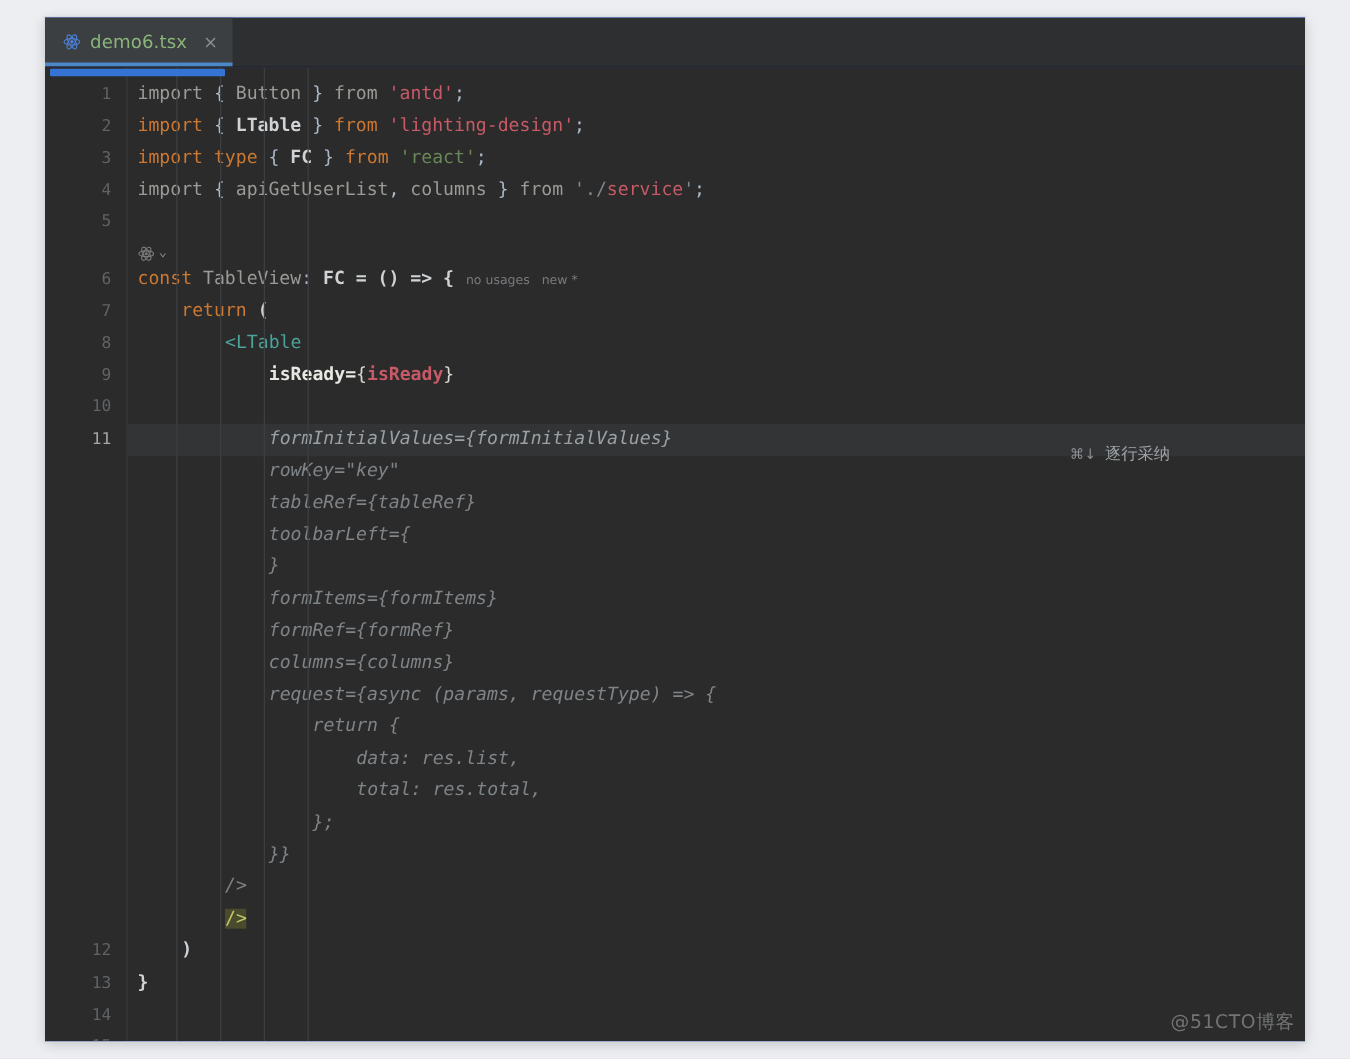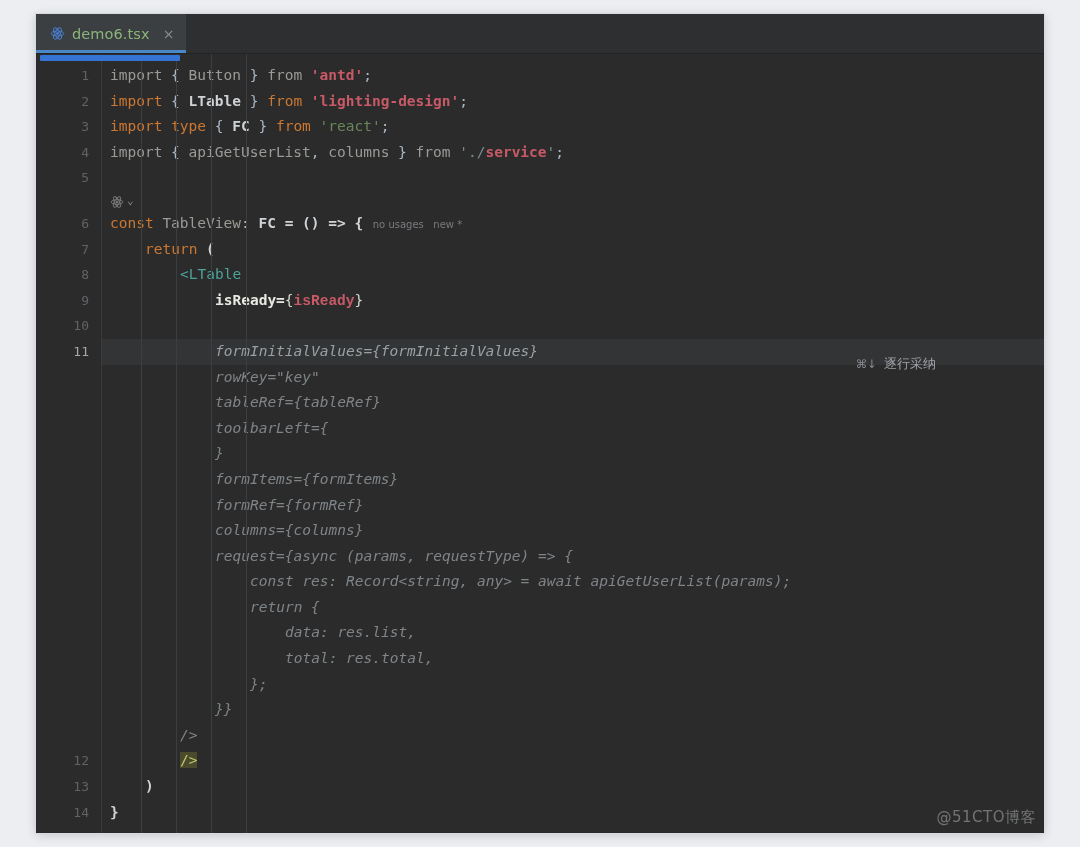--- a/index.html
+++ b/index.html
@@ -148,28 +148,28 @@
     position: absolute;
     width: 1px;
     background: #3c3f41;
   }
 
   
   .kw       { color: #cc7832; }             
   .kw-dim   { color: #9a9a96; }
   .plain    { color: #a9b7c6; }
   .plainb   { color: #cfd3d6; font-weight: bold; }
-  .str      { color: #c75a66; font-weight: bold; }  
+  .str      { color: #c75a66; font-weight: normal; }  
   .str-g    { color: #6a8759; }             
   .str-dim  { color: #7c8a90; }
   .ident    { color: #9a9a96; }
   .tagname  { color: #4ba39a; }
   .attr     { color: #e8e8e2; font-weight: bold; }
   .brace    { color: #d8d8d2; }
-  .varred   { color: #c75a66; font-weight: bold; font-family: Liberation Mono, monospace; }
+  .varred   { color: #c75a66; font-weight: bold; }
   .ghost    { color: #7f8488; font-style: italic; }
   .ghost-hi { color: #9aa0a4; font-style: italic; }
   .matchbr  { color: #c5c76b; background: #4a4a2c; }
   .lens     { color: #787b7e; font-family: "DejaVu Sans", sans-serif; font-size: 10px; font-style: normal; }
 
   
   .lens-row {
     height: 20px;
     line-height: 20px;
     padding-left: 8px;
@@ -311,21 +311,20 @@
             <div class="line" style="padding-left: 8px;">&nbsp;</div>
             <div class="line highlight" style="padding-left: 113px;"><span class="ghost-hi">formInitialValues={formInitialValues}</span><div class="accept-hint"><span class="accept-key">⌘↓</span><span>逐行采纳</span></div></div>
             <div class="line" style="padding-left: 113px;"><span class="ghost">rowKey="key"</span></div>
             <div class="line" style="padding-left: 113px;"><span class="ghost">tableRef={tableRef}</span></div>
             <div class="line" style="padding-left: 113px;"><span class="ghost">toolbarLeft={</span></div>
             <div class="line" style="padding-left: 113px;"><span class="ghost">}</span></div>
             <div class="line" style="padding-left: 113px;"><span class="ghost">formItems={formItems}</span></div>
             <div class="line" style="padding-left: 113px;"><span class="ghost">formRef={formRef}</span></div>
             <div class="line" style="padding-left: 113px;"><span class="ghost">columns={columns}</span></div>
             <div class="line" style="padding-left: 113px;"><span class="ghost">request={async (params, requestType) =&gt; {</span></div>
-            <div class="line" style="padding-left: 148px;"><span class="ghost">const res: Record&lt;string, any&gt; = await apiGetUserList(params);</span></div>
             <div class="line" style="padding-left: 148px;"><span class="ghost">return {</span></div>
             <div class="line" style="padding-left: 183px;"><span class="ghost">data: res.list,</span></div>
             <div class="line" style="padding-left: 183px;"><span class="ghost">total: res.total,</span></div>
             <div class="line" style="padding-left: 148px;"><span class="ghost">};</span></div>
             <div class="line" style="padding-left: 113px;"><span class="ghost">}}</span></div>
             <div class="line" style="padding-left: 78px;"><span class="ghost">/&gt;</span></div>
             <div class="line" style="padding-left: 78px;"><span class="matchbr">/&gt;</span></div>
             <div class="line" style="padding-left: 43px;"><span class="plainb">)</span></div>
             <div class="line" style="padding-left: 8px;"><span class="plainb">}</span></div>
             <div class="line" style="padding-left: 8px;">&nbsp;</div>

